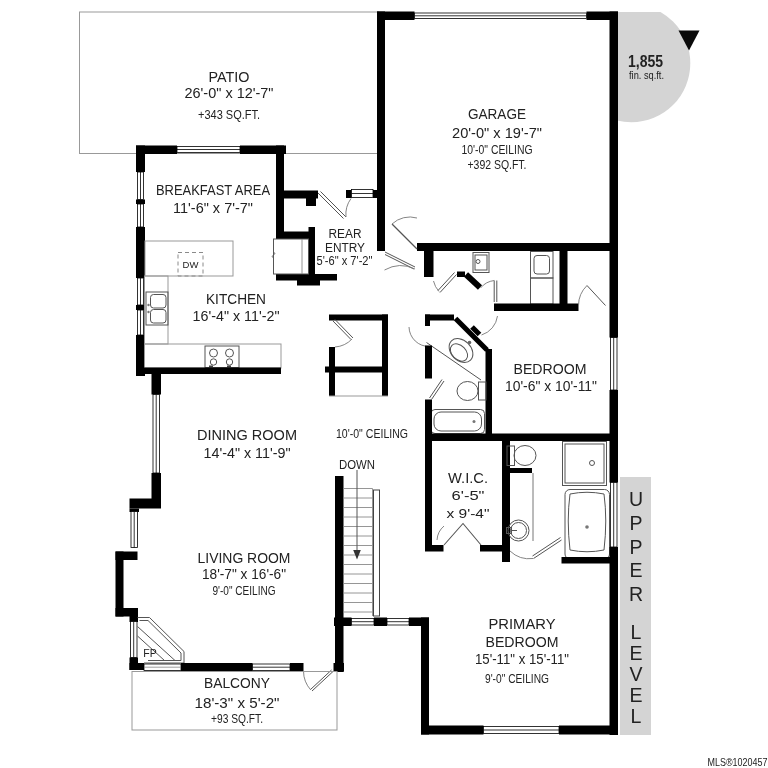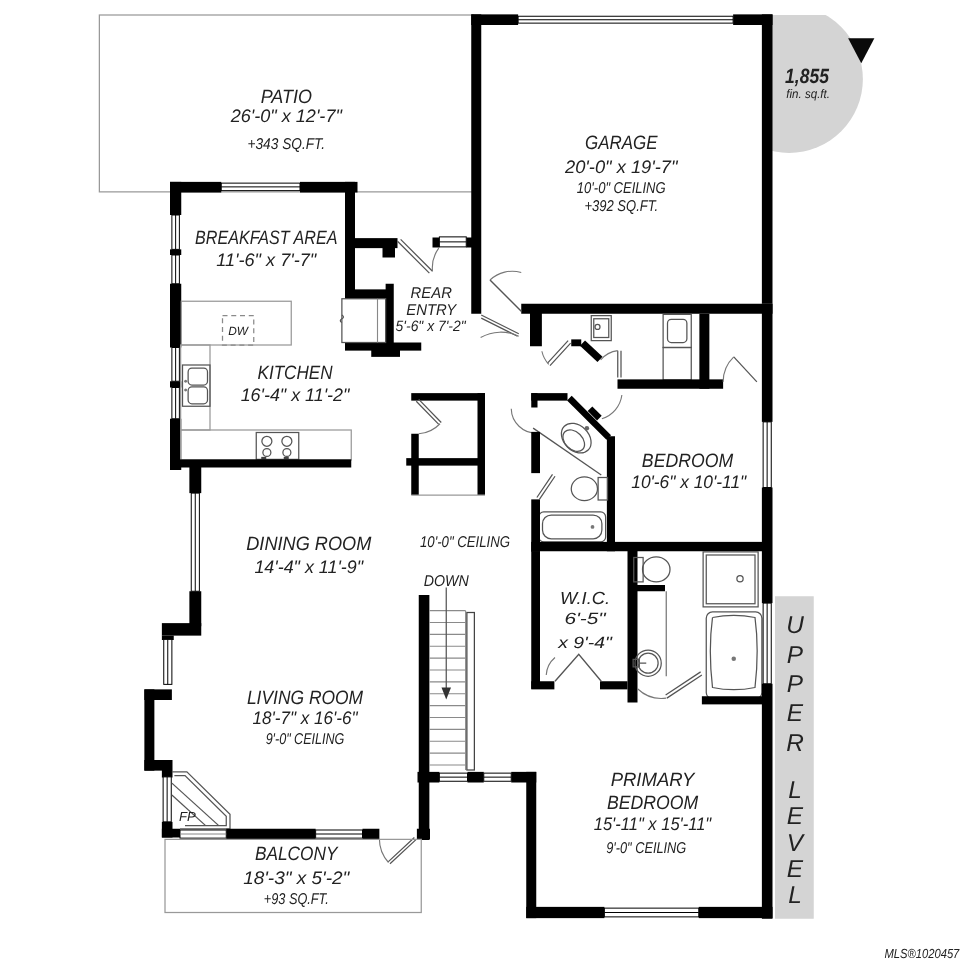--- a/index.html
+++ b/index.html
@@ -1,16 +1,16 @@
 <!DOCTYPE html>
 <html><head>
 <meta charset="utf-8">
 <style>
   html,body{margin:0;padding:0;background:#fff;}
-  #plan{width:696px;height:768px;position:relative;font-family:"Liberation Sans",sans-serif;font-style:italic;}
+  #plan{width:696px;height:768px;position:relative;font-family:"Liberation Sans",sans-serif;}
   svg{display:block;}
   text{fill:#222;font-family:"Liberation Sans",sans-serif;}
   .rn{font-size:15.5px;}
   .dm{font-size:14.5px;}
   .sb{font-size:12.5px;}
   .w{fill:#000;}
   .thin{fill:none;stroke:#999;stroke-width:1;}
   .fx{fill:#fff;stroke:#555;stroke-width:1;}
   .fxn{fill:none;stroke:#555;stroke-width:1;}
   .arc{fill:none;stroke:#777;stroke-width:0.9;}

